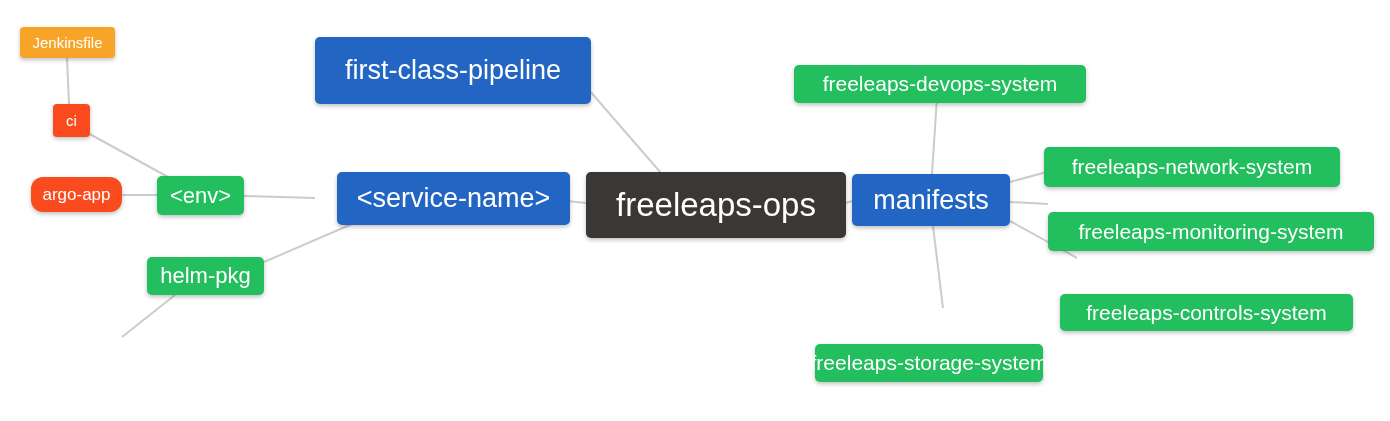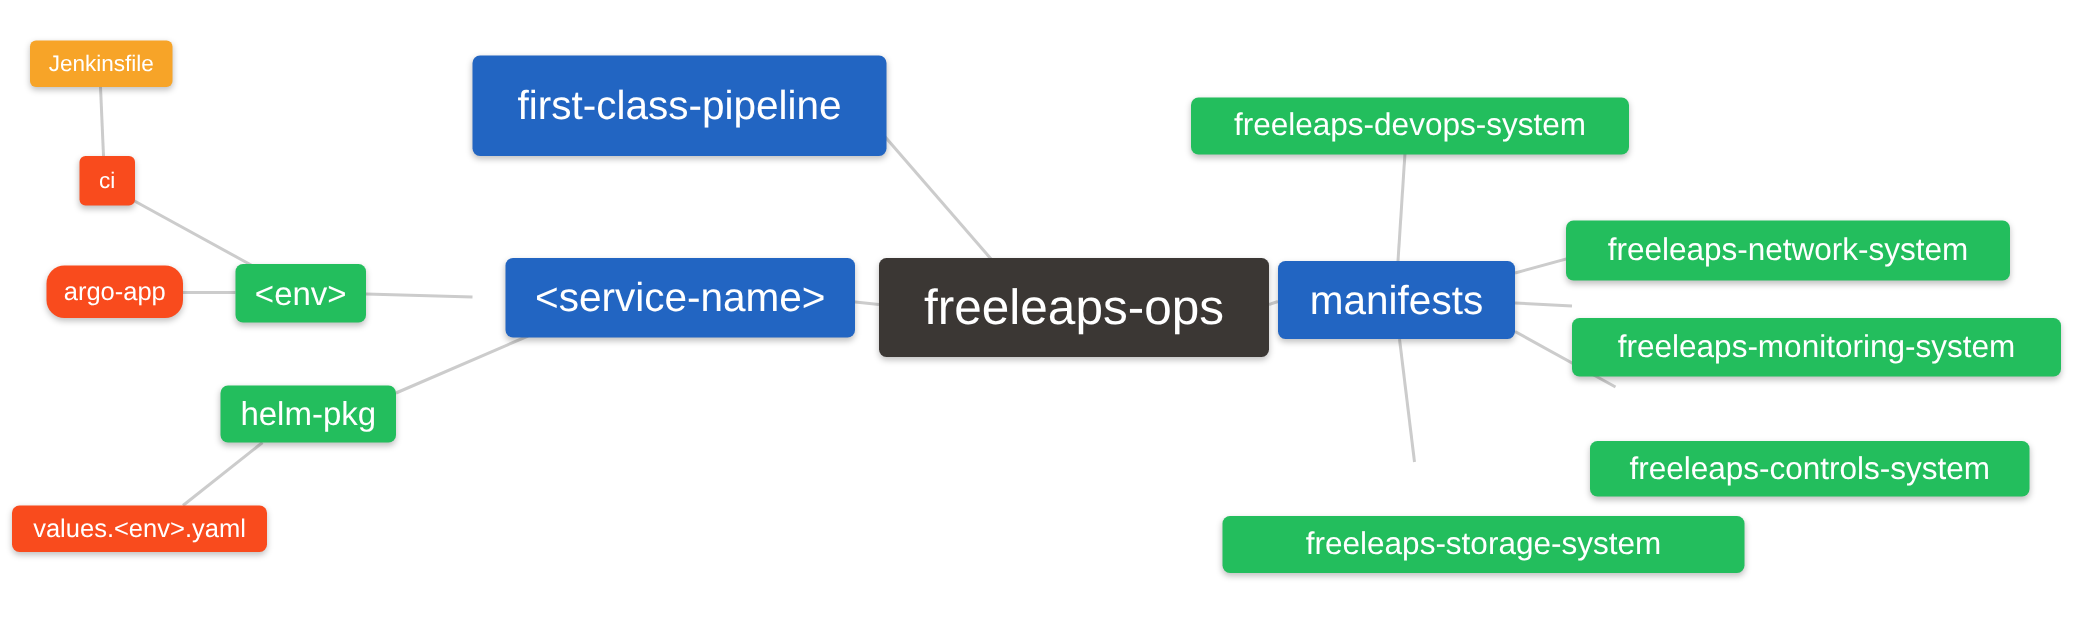--- a/index.html
+++ b/index.html
@@ -64,33 +64,32 @@
   <div class="node node-orange fs-15" style="left:20px; top:27px; width:95px; height:31px;">Jenkinsfile</div>
 
   <div class="node node-red fs-15" style="left:53px; top:104px; width:37px; height:33px;">ci</div>
 
   <div class="node node-red fs-17" style="left:31px; top:177px; width:91px; height:35px;border-radius:12px;">argo-app</div>
 
   <div class="node node-green node-green-lg" style="left:157px; top:176px; width:87px; height:39px;">&lt;env&gt;</div>
 
   <div class="node node-green node-green-lg" style="left:147px; top:257px; width:117px; height:38px;">helm-pkg</div>
 
-  <div class="node node-red fs-17" style="left:8px; top:337px; width:170px; height:31px;">values.&lt;env&gt;.yaml</div>
 
   <div class="node node-blue" style="left:315px; top:37px; width:276px; height:67px;">first-class-pipeline</div>
 
   <div class="node node-blue" style="left:315px; top:172px; width:233px; height:53px;margin-left:22px;">&lt;service-name&gt;</div>
 
   <div class="node node-root" style="left:586px; top:172px; width:260px; height:66px;">freeleaps-ops</div>
 
   <div class="node node-blue" style="left:852px; top:174px; width:158px; height:52px;">manifests</div>
 
   <div class="node node-green node-green-sys" style="left:794px; top:29px; width:292px; height:38px;">freeleaps-devops-system</div>
 
   <div class="node node-green node-green-sys" style="left:1044px; top:111px; width:296px; height:40px;">freeleaps-network-system</div>
 
   <div class="node node-green node-green-sys" style="left:1048px; top:176px; width:326px; height:39px;">freeleaps-monitoring-system</div>
 
   <div class="node node-green node-green-sys" style="left:1060px; top:258px; width:293px; height:37px;">freeleaps-controls-system</div>
 
-  <div class="node node-green node-green-sys" style="left:815px; top:308px; width:348px; height:38px;">freeleaps-storage-system</div>
+  <div class="node node-green node-green-sys" style="left:815px; top:308px; width:228px; height:38px;">freeleaps-storage-system</div>
 
 </div>
 
 </body></html>

